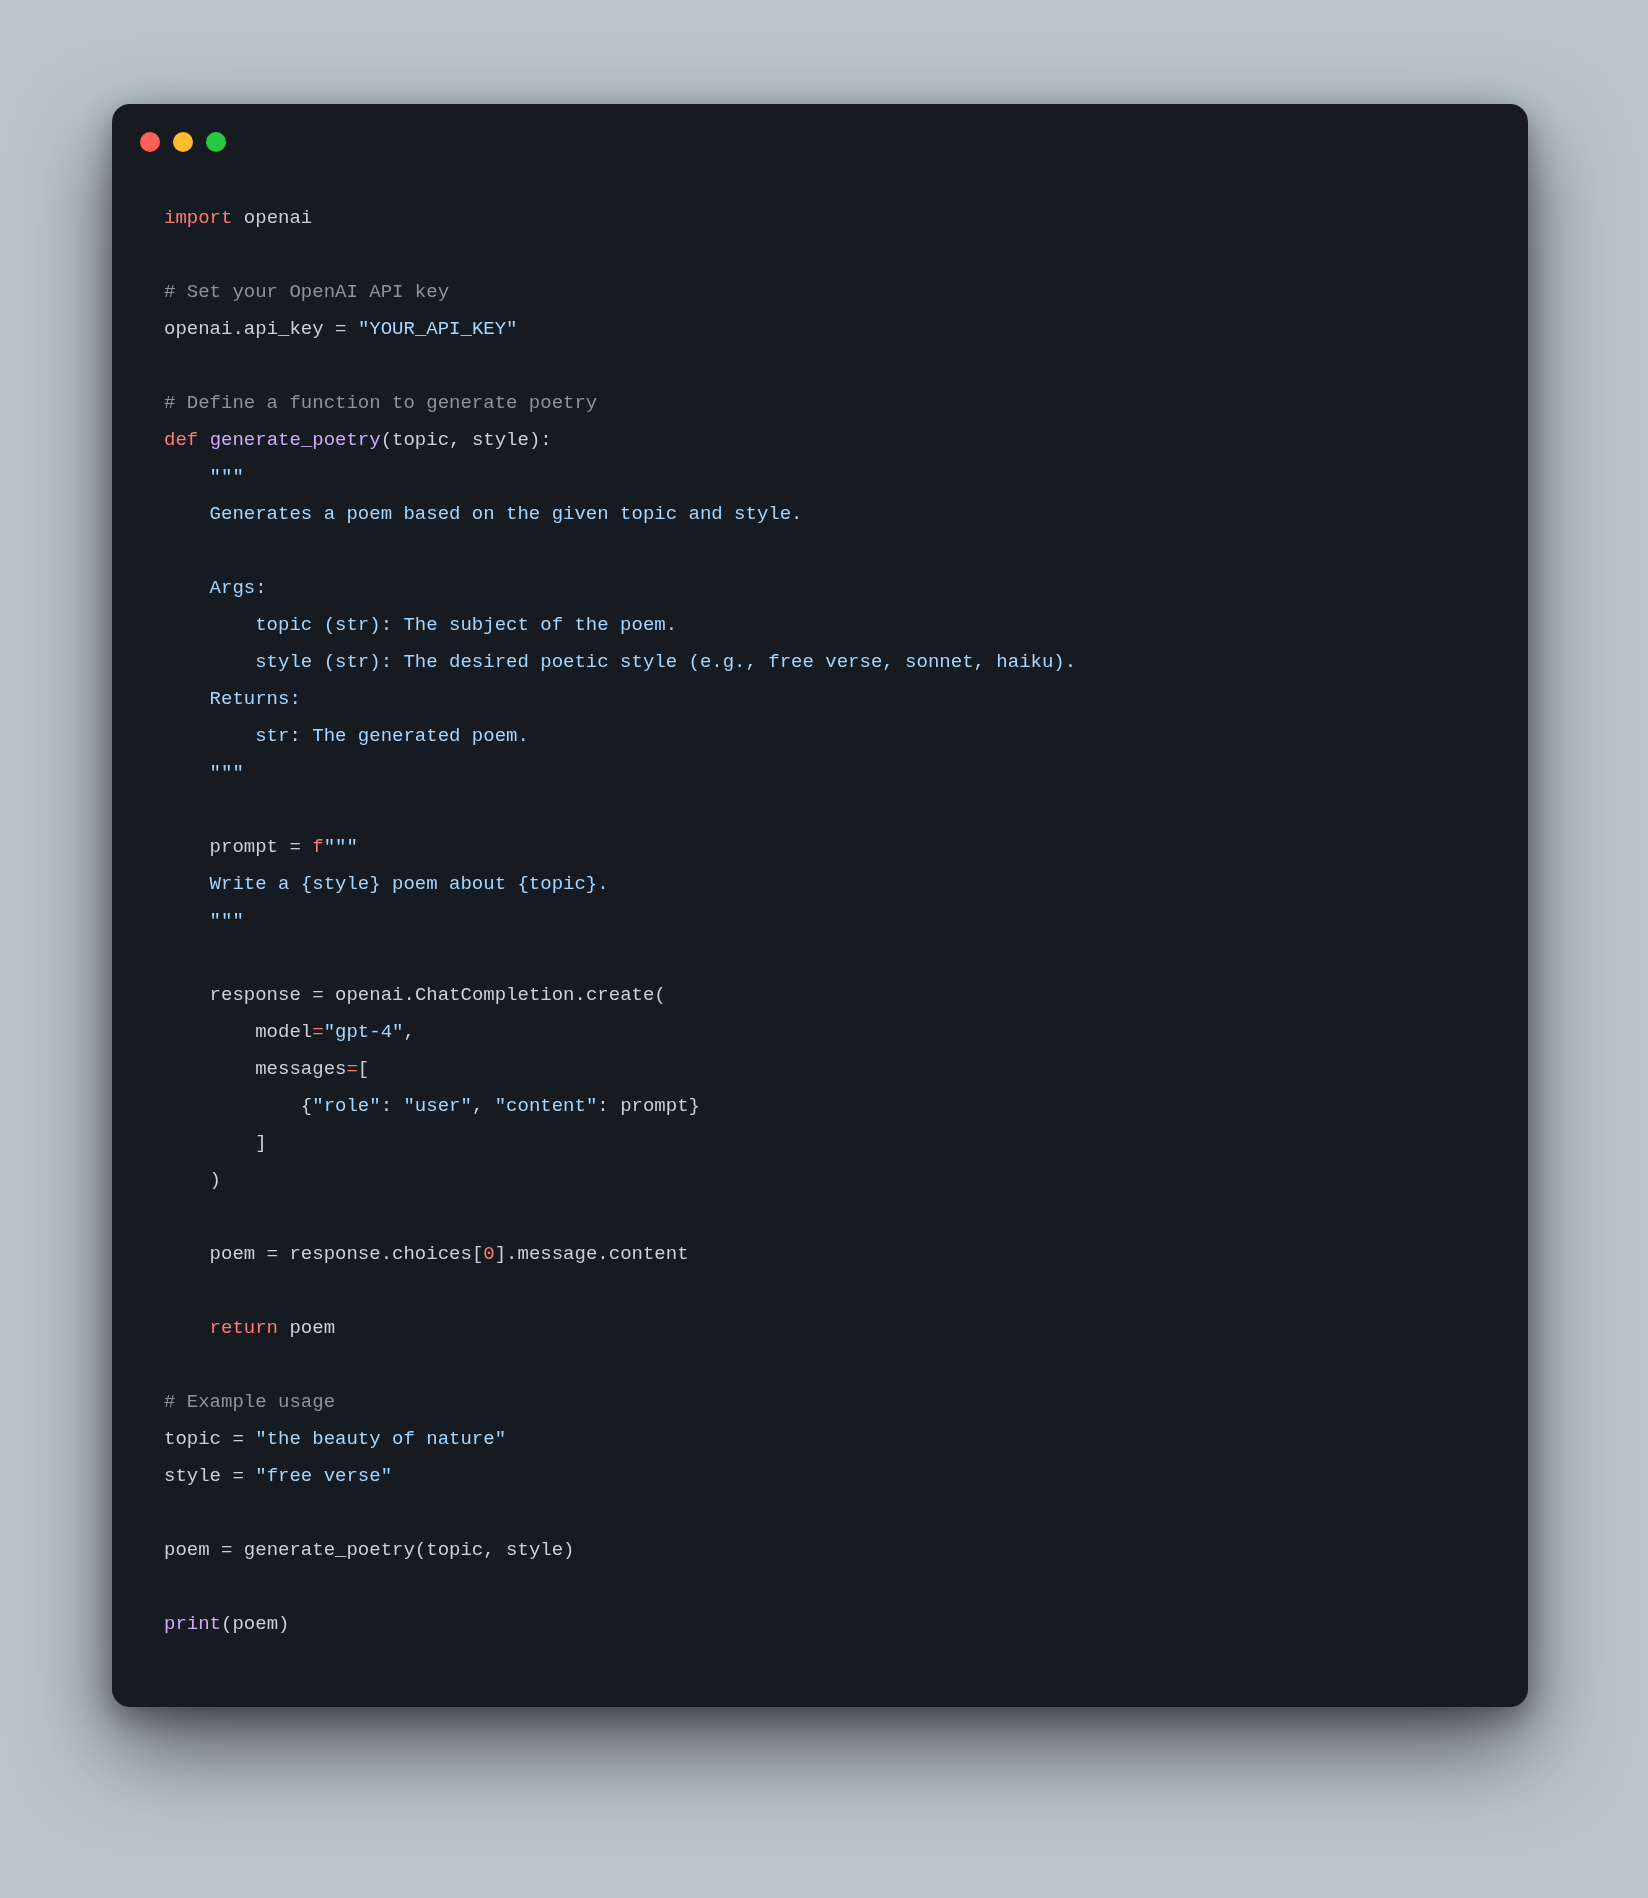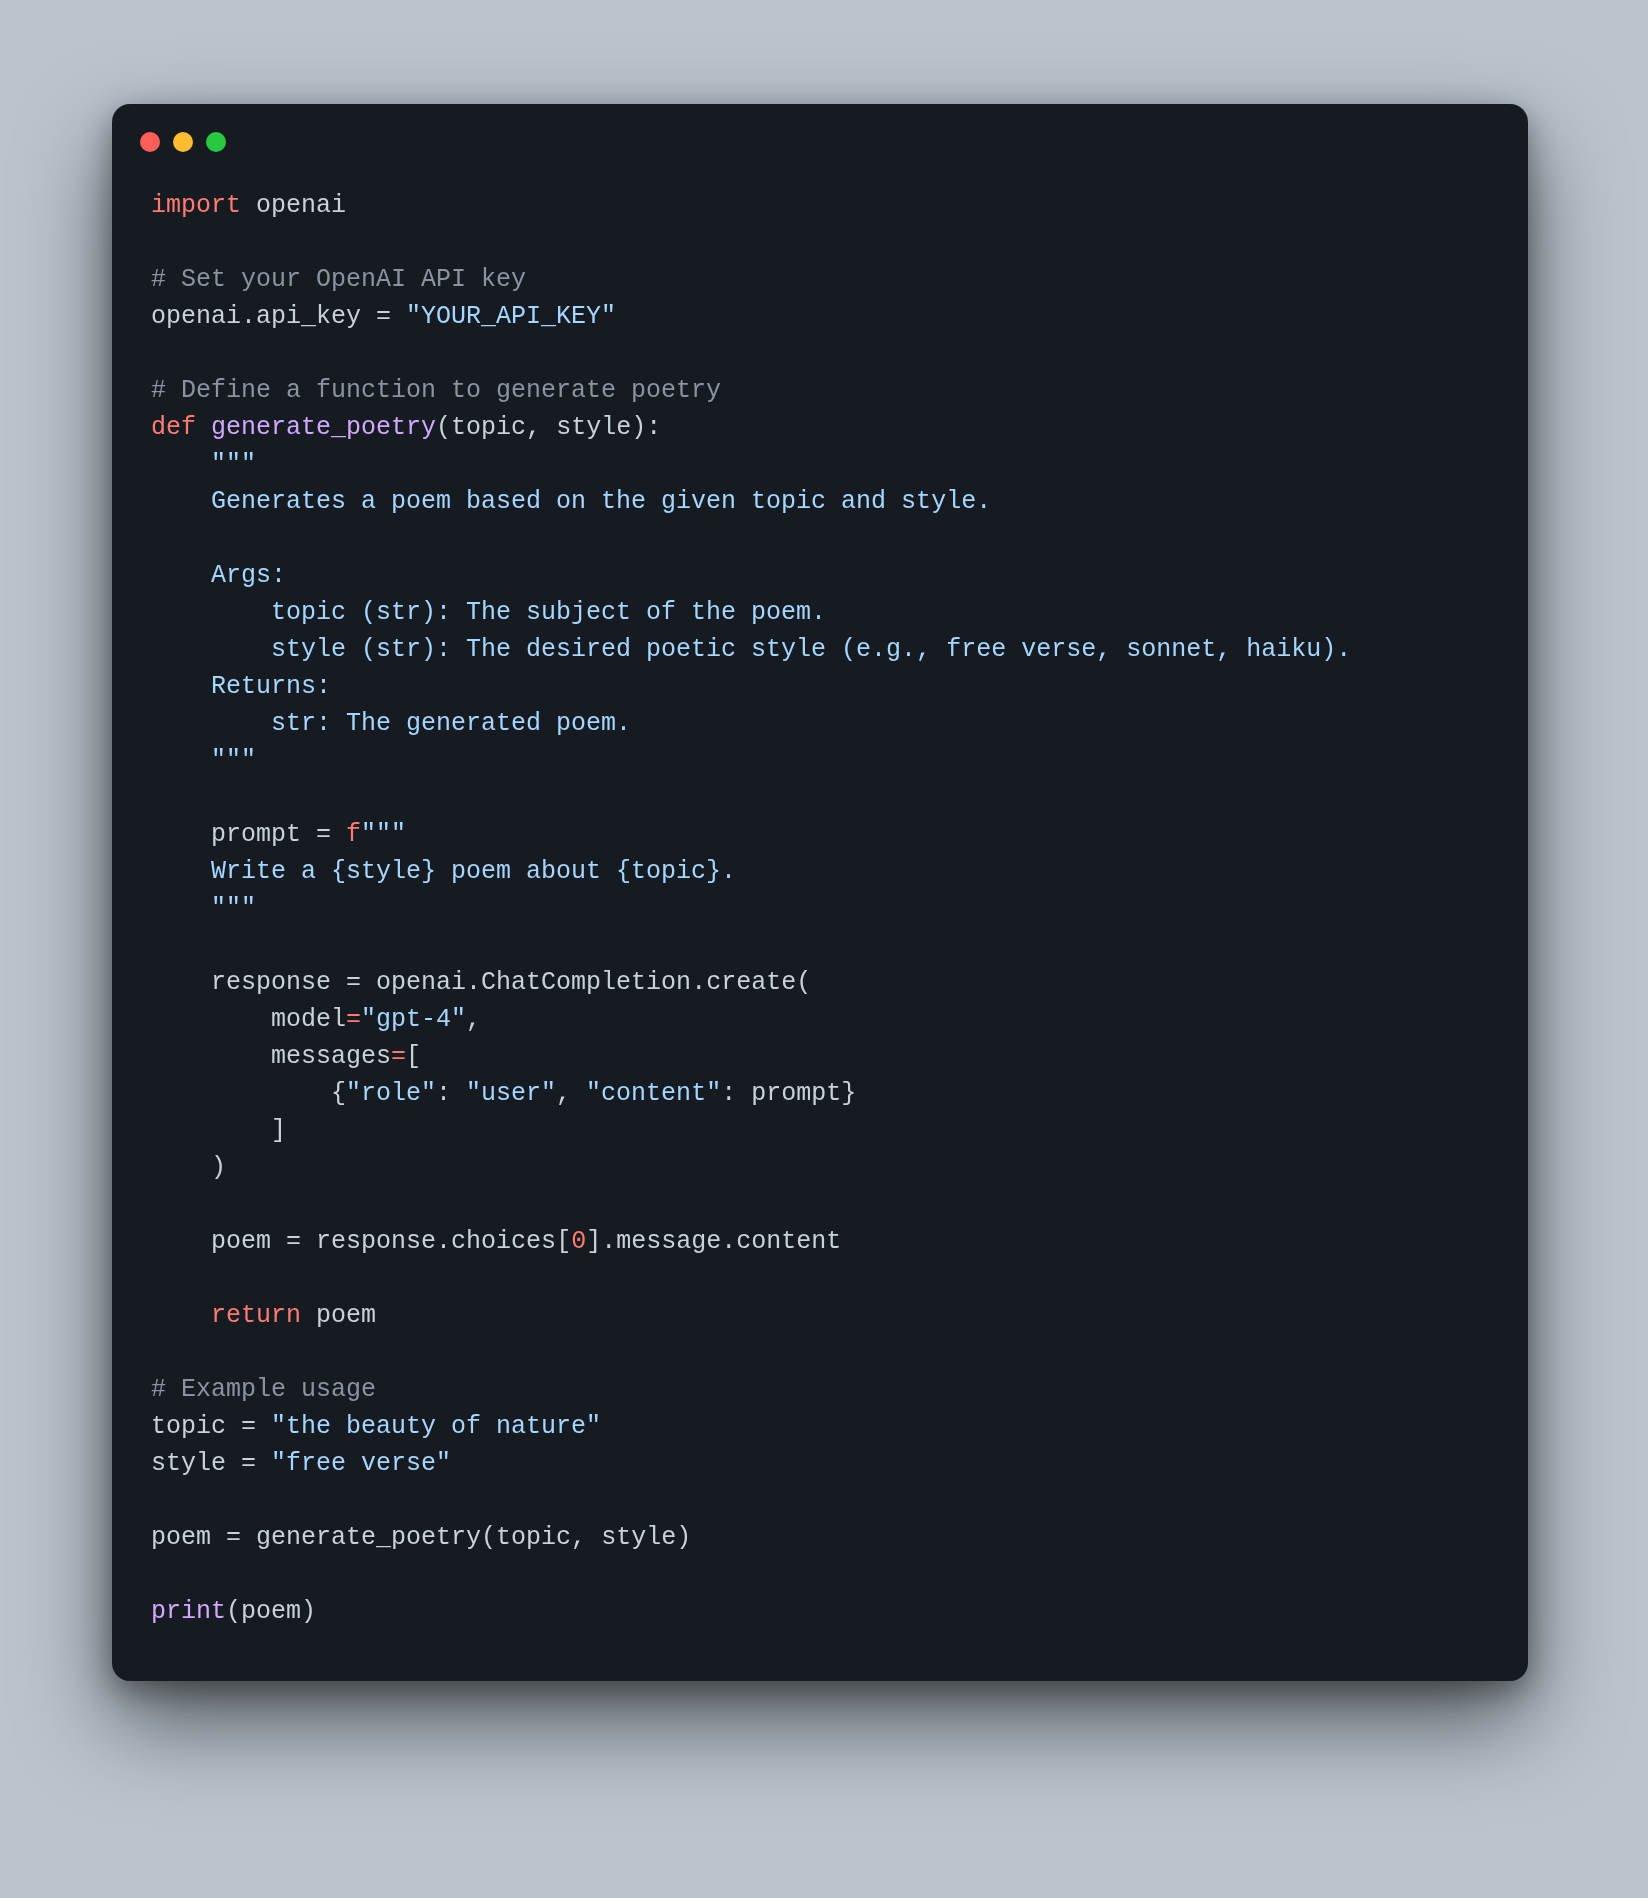--- a/index.html
+++ b/index.html
@@ -33,23 +33,23 @@
   .tl-dot {
     width: 20px;
     height: 20px;
     border-radius: 50%;
   }
   .tl-red    { background: #ff5f57; }
   .tl-yellow { background: #febc2e; }
   .tl-green  { background: #28c840; }
 
   pre.code {
-    margin: 3px;
+    margin: 16px;
     padding: 22px 36px 0 36px;
-    font-size: 25px;
+    font-size: 19px;
     line-height: 37px;
     color: #c9d1d9;
     white-space: pre;
     font-family: "SF Mono","Menlo","Consolas","Liberation Mono",monospace;
   }
   .tok-kw     { color: #ff7b72; }   
   .tok-mod    { color: #c9d1d9; }   
   .tok-fn     { color: #d2a8ff; }   
   .tok-str    { color: #a5d6ff; }   
   .tok-comm   { color: #8b949e; }   

